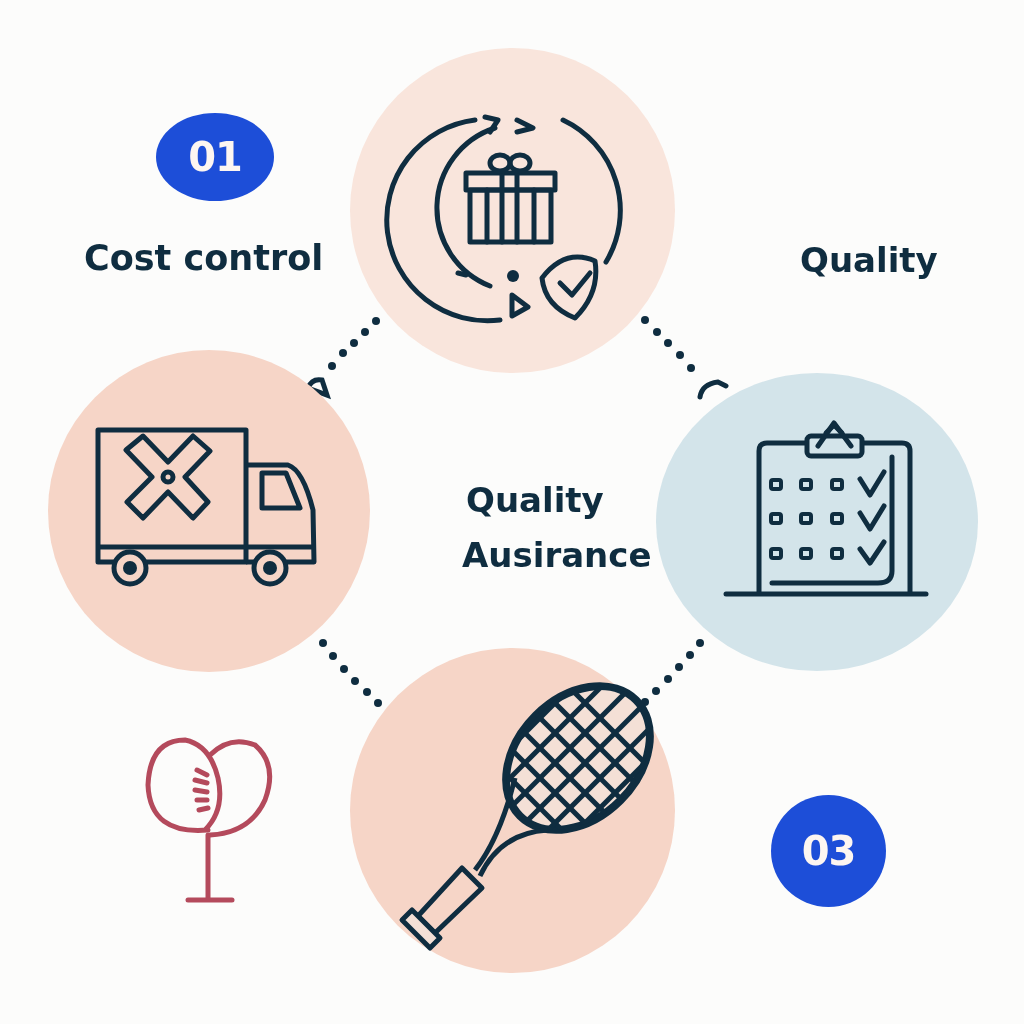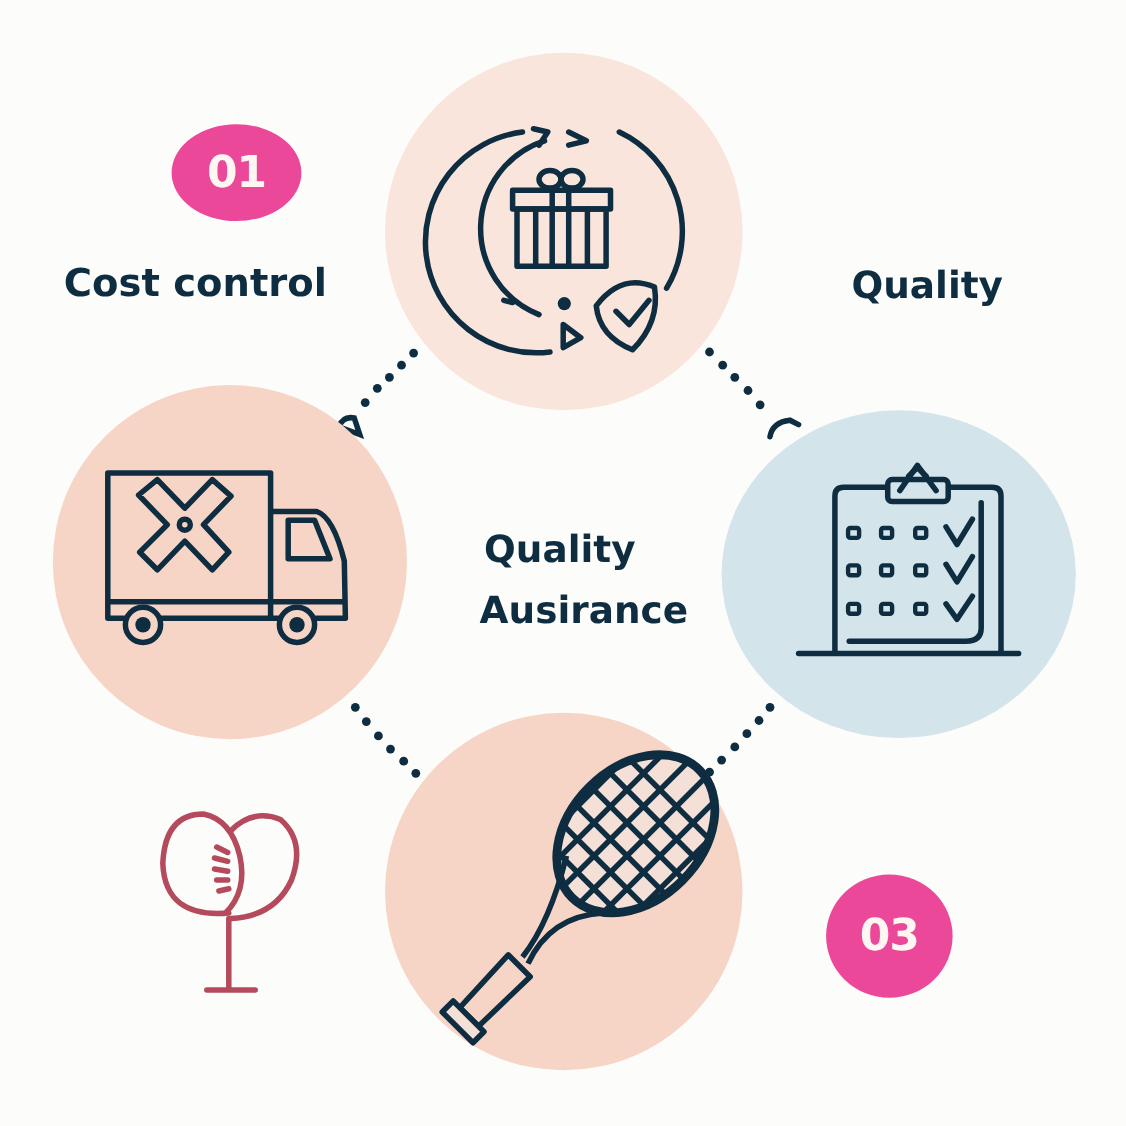--- a/index.html
+++ b/index.html
@@ -5,27 +5,27 @@
     html, body { margin: 0; padding: 0; }
     body {
       width: 1024px; height: 1024px; position: relative; overflow: hidden;
       background: #fcfcfb;
       font-family: "DejaVu Sans", sans-serif;
       color: #0f2d40;
     }
     .circle { position: absolute; border-radius: 50%; }
     .circle svg { position: absolute; left: 0; top: 0; }
     .badge {
-      position: absolute; border-radius: 50%; background: #ec4899;
+      position: absolute; border-radius: 50%; background: #1d4ed8;
       color: #fdf6f1; font-weight: bold; font-size: 40px;
       display: flex; align-items: center; justify-content: center;
       letter-spacing: -1px;
     }
     .label {
-      position: absolute; font-weight: bold; color: #0f2d40; white-space: nowrap;
+      position: absolute; font-weight: bold; color: #0f2d40; white-space: nowrap; margin-left: 26px;
     }
     .overlay { position: absolute; left: 0; top: 0; }
   </style>
 </head>
 <body>
 
 <svg class="overlay" width="1024" height="1024" viewBox="0 0 1024 1024">
   <g fill="#0f2d40">
 
     <circle cx="376" cy="321" r="4"></circle>
@@ -162,21 +162,21 @@
     <g fill="none" stroke="#0f2d40" stroke-width="5" stroke-linejoin="round">
       <path d="M165 130 Q150 190 125 222"></path>
       <path d="M198 182 Q150 185 130 228"></path>
       <path d="M112 220 L132 240 L85 285 L68 268 Z" fill="#f6d5c7"></path>
       <path d="M62 262 L90 290 L80 300 L52 272 Z" fill="#f4e0d6"></path>
     </g>
   </svg>
 </div>
 
 <div class="badge" style="left:156px; top:113px; width:118px; height:88px;">01</div>
-<div class="badge" style="left:751px; top:795px; width:115px; height:112px;">03</div>
+<div class="badge" style="left:771px; top:795px; width:115px; height:112px;">03</div>
 
 <div class="label" style="left:58px; top:238px; font-size:35px;">Cost control</div>
 <div class="label" style="left:774px; top:240px; font-size:34px;">Quality</div>
 
 <div class="label" style="left:440px; top:480px; font-size:34px;">Quality</div>
 <div class="label" style="left:436px; top:535px; font-size:34px;">Ausirance</div>
 
 <svg class="overlay" style="left:140px; top:730px;" width="150" height="180" viewBox="0 0 150 180">
   <g fill="none" stroke="#b44a5c" stroke-width="5" stroke-linecap="round">
     <path d="M68 100 Q10 105 8 55 Q10 10 45 10 Q70 15 78 48 Q85 80 65 100"></path>

